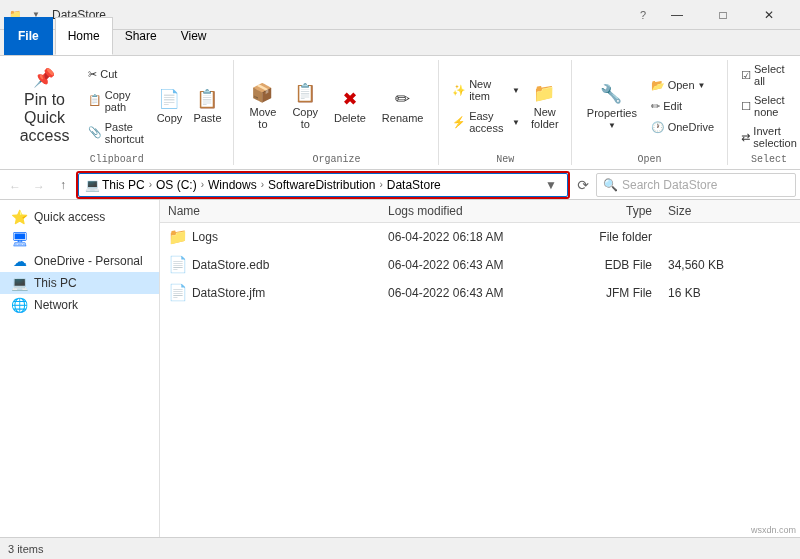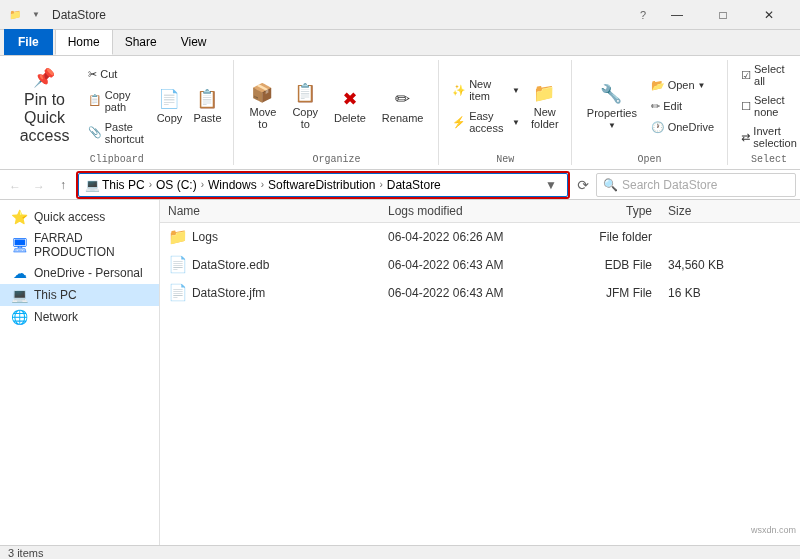--- a/index.html
+++ b/index.html
@@ -55,21 +55,21 @@
       background: #f0f0f0;
       border-bottom: 1px solid #d0d0d0;
       height: 26px;
       align-items: flex-end;
       padding-left: 4px;
     }
     .ribbon-tab {
       padding: 4px 12px;
       font-size: 12px;
       cursor: pointer;
-      height: 26px;
+      height: 38px;
       display: flex; align-items: center;
     }
     .ribbon-tab.active {
       background: #fff;
       border: 1px solid #d0d0d0;
       border-bottom: 1px solid #fff;
       color: #000;
       font-weight: 400;
     }
     .ribbon-tab.file {
@@ -266,21 +266,21 @@
 
     
     .address-path-outer {
       border: 2px solid #cc0000;
       border-radius: 3px;
       flex: 1;
     }
 
     
     .status-bar {
-      height: 14px;
+      height: 22px;
       background: #f0f0f0;
       border-top: 1px solid #d0d0d0;
       display: flex;
       align-items: center;
       padding: 0 8px;
       font-size: 11px;
       color: #444;
       position: absolute;
       bottom: 0;
       left: 0; right: 0;
@@ -498,21 +498,20 @@
 
 <div class="main-content">
 
   <div class="sidebar">
     <div class="sidebar-item">
       <div class="sidebar-icon" style="color:#4a9;">⭐</div>
       <span>Quick access</span>
     </div>
     <div class="sidebar-item">
       <div class="sidebar-icon" style="color:#06f;">🖥</div>
-      <span>FARRAD PRODUCTION</span>
     </div>
     <div class="sidebar-item">
       <div class="sidebar-icon" style="color:#0078d4;">☁</div>
       <span>OneDrive - Personal</span>
     </div>
     <div class="sidebar-item selected">
       <div class="sidebar-icon" style="color:#0066cc;">💻</div>
       <span>This PC</span>
     </div>
     <div class="sidebar-item">
@@ -527,21 +526,21 @@
       <div class="col-header col-date">Logs modified</div>
       <div class="col-header col-type">Type</div>
       <div class="col-header col-size">Size</div>
     </div>
 
     <div class="file-row">
       <div class="file-cell col-name" style="display:flex;align-items:center;">
         <span style="color:#e8c000;margin-right:4px;font-size:16px;">📁</span>
         <span>Logs</span>
       </div>
-      <div class="file-cell col-date">06-04-2022 06:26 AM</div>
+      <div class="file-cell col-date">06-04-2022 06:18 AM</div>
       <div class="file-cell col-type">File folder</div>
       <div class="file-cell col-size"></div>
     </div>
 
     <div class="file-row">
       <div class="file-cell col-name" style="display:flex;align-items:center;">
         <span style="color:#aaa;margin-right:4px;font-size:16px;">📄</span>
         <span>DataStore.edb</span>
       </div>
       <div class="file-cell col-date">06-04-2022 06:43 AM</div>

